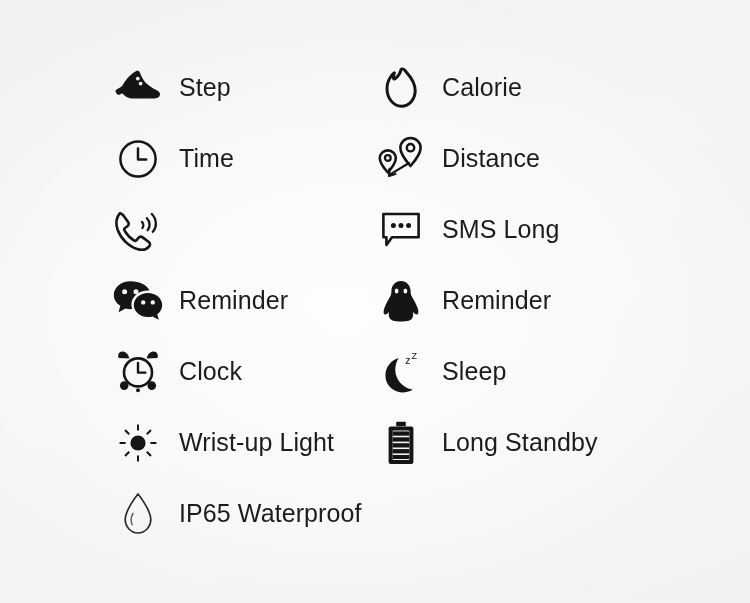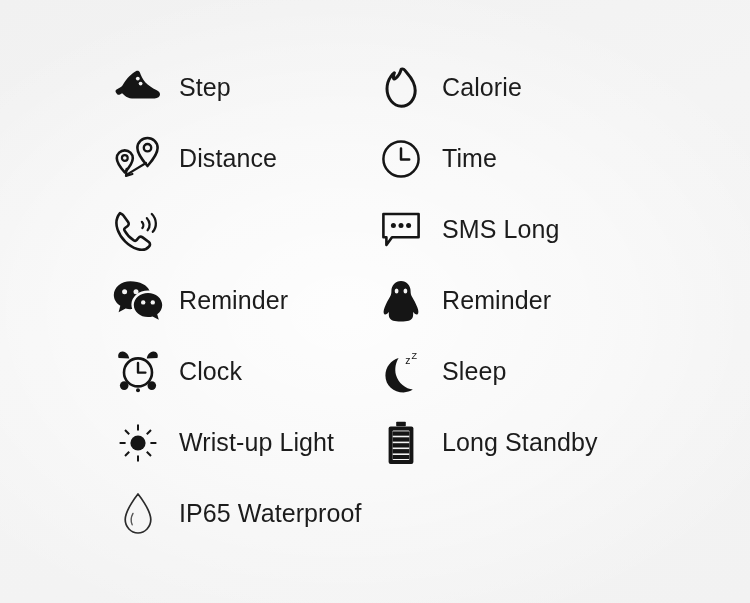--- a/index.html
+++ b/index.html
@@ -83,40 +83,40 @@
       <span class="feature-icon">
         <svg width="34" height="42" viewBox="0 0 34 42" fill="none" xmlns="http://www.w3.org/2000/svg">
           <path d="M17.2 2.2 C17.2 2.2 15.6 8.4 11.6 11.4 C10.2 12.5 9.3 11.9 9.4 10.2 C9.5 8.2 10.4 5.8 10.4 5.8 C10.4 5.8 3.0 11.0 3.0 21.8 C3.0 31.4 9.6 39.2 17.4 39.2 C25.2 39.2 31.2 32.4 31.2 23.6 C31.2 12.6 23.4 7.0 20.6 3.0 C19.6 1.6 17.2 2.2 17.2 2.2 Z" stroke="#151515" stroke-width="3.0" stroke-linejoin="round" stroke-linecap="round" fill="none"></path>
         </svg>
       </span>
       <span class="feature-label">Calorie</span>
     </div>
 
     <div class="feature-item">
       <span class="feature-icon">
+        <svg width="40" height="40" viewBox="0 0 40 40" fill="none" xmlns="http://www.w3.org/2000/svg">
+          <circle cx="20" cy="20" r="17.6" stroke="#151515" stroke-width="2.5" fill="none"></circle>
+          <path d="M20 9.6 L20 20.4 L28.2 20.4" stroke="#151515" stroke-width="2.5" stroke-linecap="round" stroke-linejoin="round" fill="none"></path>
+        </svg>
+      </span>
+      <span class="feature-label">Time</span>
+    </div>
+
+    <div class="feature-item">
+      <span class="feature-icon">
         <svg width="50" height="46" viewBox="0 0 50 46" fill="none" xmlns="http://www.w3.org/2000/svg">
           <path d="M34.5 2.0 C28.9 2.0 24.4 6.4 24.4 11.9 C24.4 18.6 34.5 30.0 34.5 30.0 C34.5 30.0 44.6 18.6 44.6 11.9 C44.6 6.4 40.1 2.0 34.5 2.0 Z" stroke="#151515" stroke-width="2.6" fill="none" stroke-linejoin="round"></path>
           <circle cx="34.5" cy="11.7" r="3.7" stroke="#151515" stroke-width="2.4" fill="none"></circle>
           <path d="M11.8 14.4 C7.4 14.4 3.8 17.9 3.8 22.2 C3.8 27.4 11.8 36.4 11.8 36.4 C11.8 36.4 19.8 27.4 19.8 22.2 C19.8 17.9 16.2 14.4 11.8 14.4 Z" stroke="#151515" stroke-width="2.6" fill="none" stroke-linejoin="round"></path>
           <circle cx="11.8" cy="22.0" r="2.9" stroke="#151515" stroke-width="2.2" fill="none"></circle>
           <path d="M33.0 27.0 L13.8 38.6" stroke="#151515" stroke-width="2.2" stroke-linecap="round"></path>
           <path d="M13.6 32.8 L13.0 40.0 L19.4 38.0" stroke="#151515" stroke-width="2.2" stroke-linejoin="round" stroke-linecap="round" fill="none"></path>
         </svg>
       </span>
       <span class="feature-label">Distance</span>
-    </div>
-
-    <div class="feature-item">
-      <span class="feature-icon">
-        <svg width="40" height="40" viewBox="0 0 40 40" fill="none" xmlns="http://www.w3.org/2000/svg">
-          <circle cx="20" cy="20" r="17.6" stroke="#151515" stroke-width="2.5" fill="none"></circle>
-          <path d="M20 9.6 L20 20.4 L28.2 20.4" stroke="#151515" stroke-width="2.5" stroke-linecap="round" stroke-linejoin="round" fill="none"></path>
-        </svg>
-      </span>
-      <span class="feature-label">Time</span>
     </div>
 
     <div class="feature-item">
       <span class="feature-icon">
         <svg width="48" height="44" viewBox="0 0 48 44" fill="none" xmlns="http://www.w3.org/2000/svg">
           <path d="M6.0 5.2 C2.2 9.8 1.4 15.2 3.6 21.6 C6.6 30.4 14.6 38.4 23.2 41.0 C28.4 42.6 32.6 41.6 35.2 38.4 C36.4 36.9 36.2 35.2 34.8 34.1 L28.6 29.4 C27.2 28.3 25.4 28.6 24.3 30.0 L22.8 31.9 C22.0 32.9 20.9 33.1 19.8 32.4 C16.0 30.0 12.8 26.6 10.6 22.6 C10.0 21.5 10.3 20.4 11.3 19.7 L13.4 18.2 C14.8 17.2 15.1 15.4 14.1 14.0 L9.4 7.6 C8.4 6.2 7.2 5.9 6.0 5.2 Z" stroke="#151515" stroke-width="2.6" stroke-linejoin="round" fill="none"></path>
           <path d="M28.4 20.0 C29.8 18.3 29.6 15.6 27.9 13.9" stroke="#151515" stroke-width="2.3" stroke-linecap="round" fill="none"></path>
           <path d="M33.6 22.2 C36.5 18.9 36.2 13.6 32.9 10.2" stroke="#151515" stroke-width="2.3" stroke-linecap="round" fill="none"></path>
           <path d="M38.8 23.8 C43.2 19.0 42.8 11.1 37.8 6.0" stroke="#151515" stroke-width="2.3" stroke-linecap="round" fill="none"></path>
         </svg>

